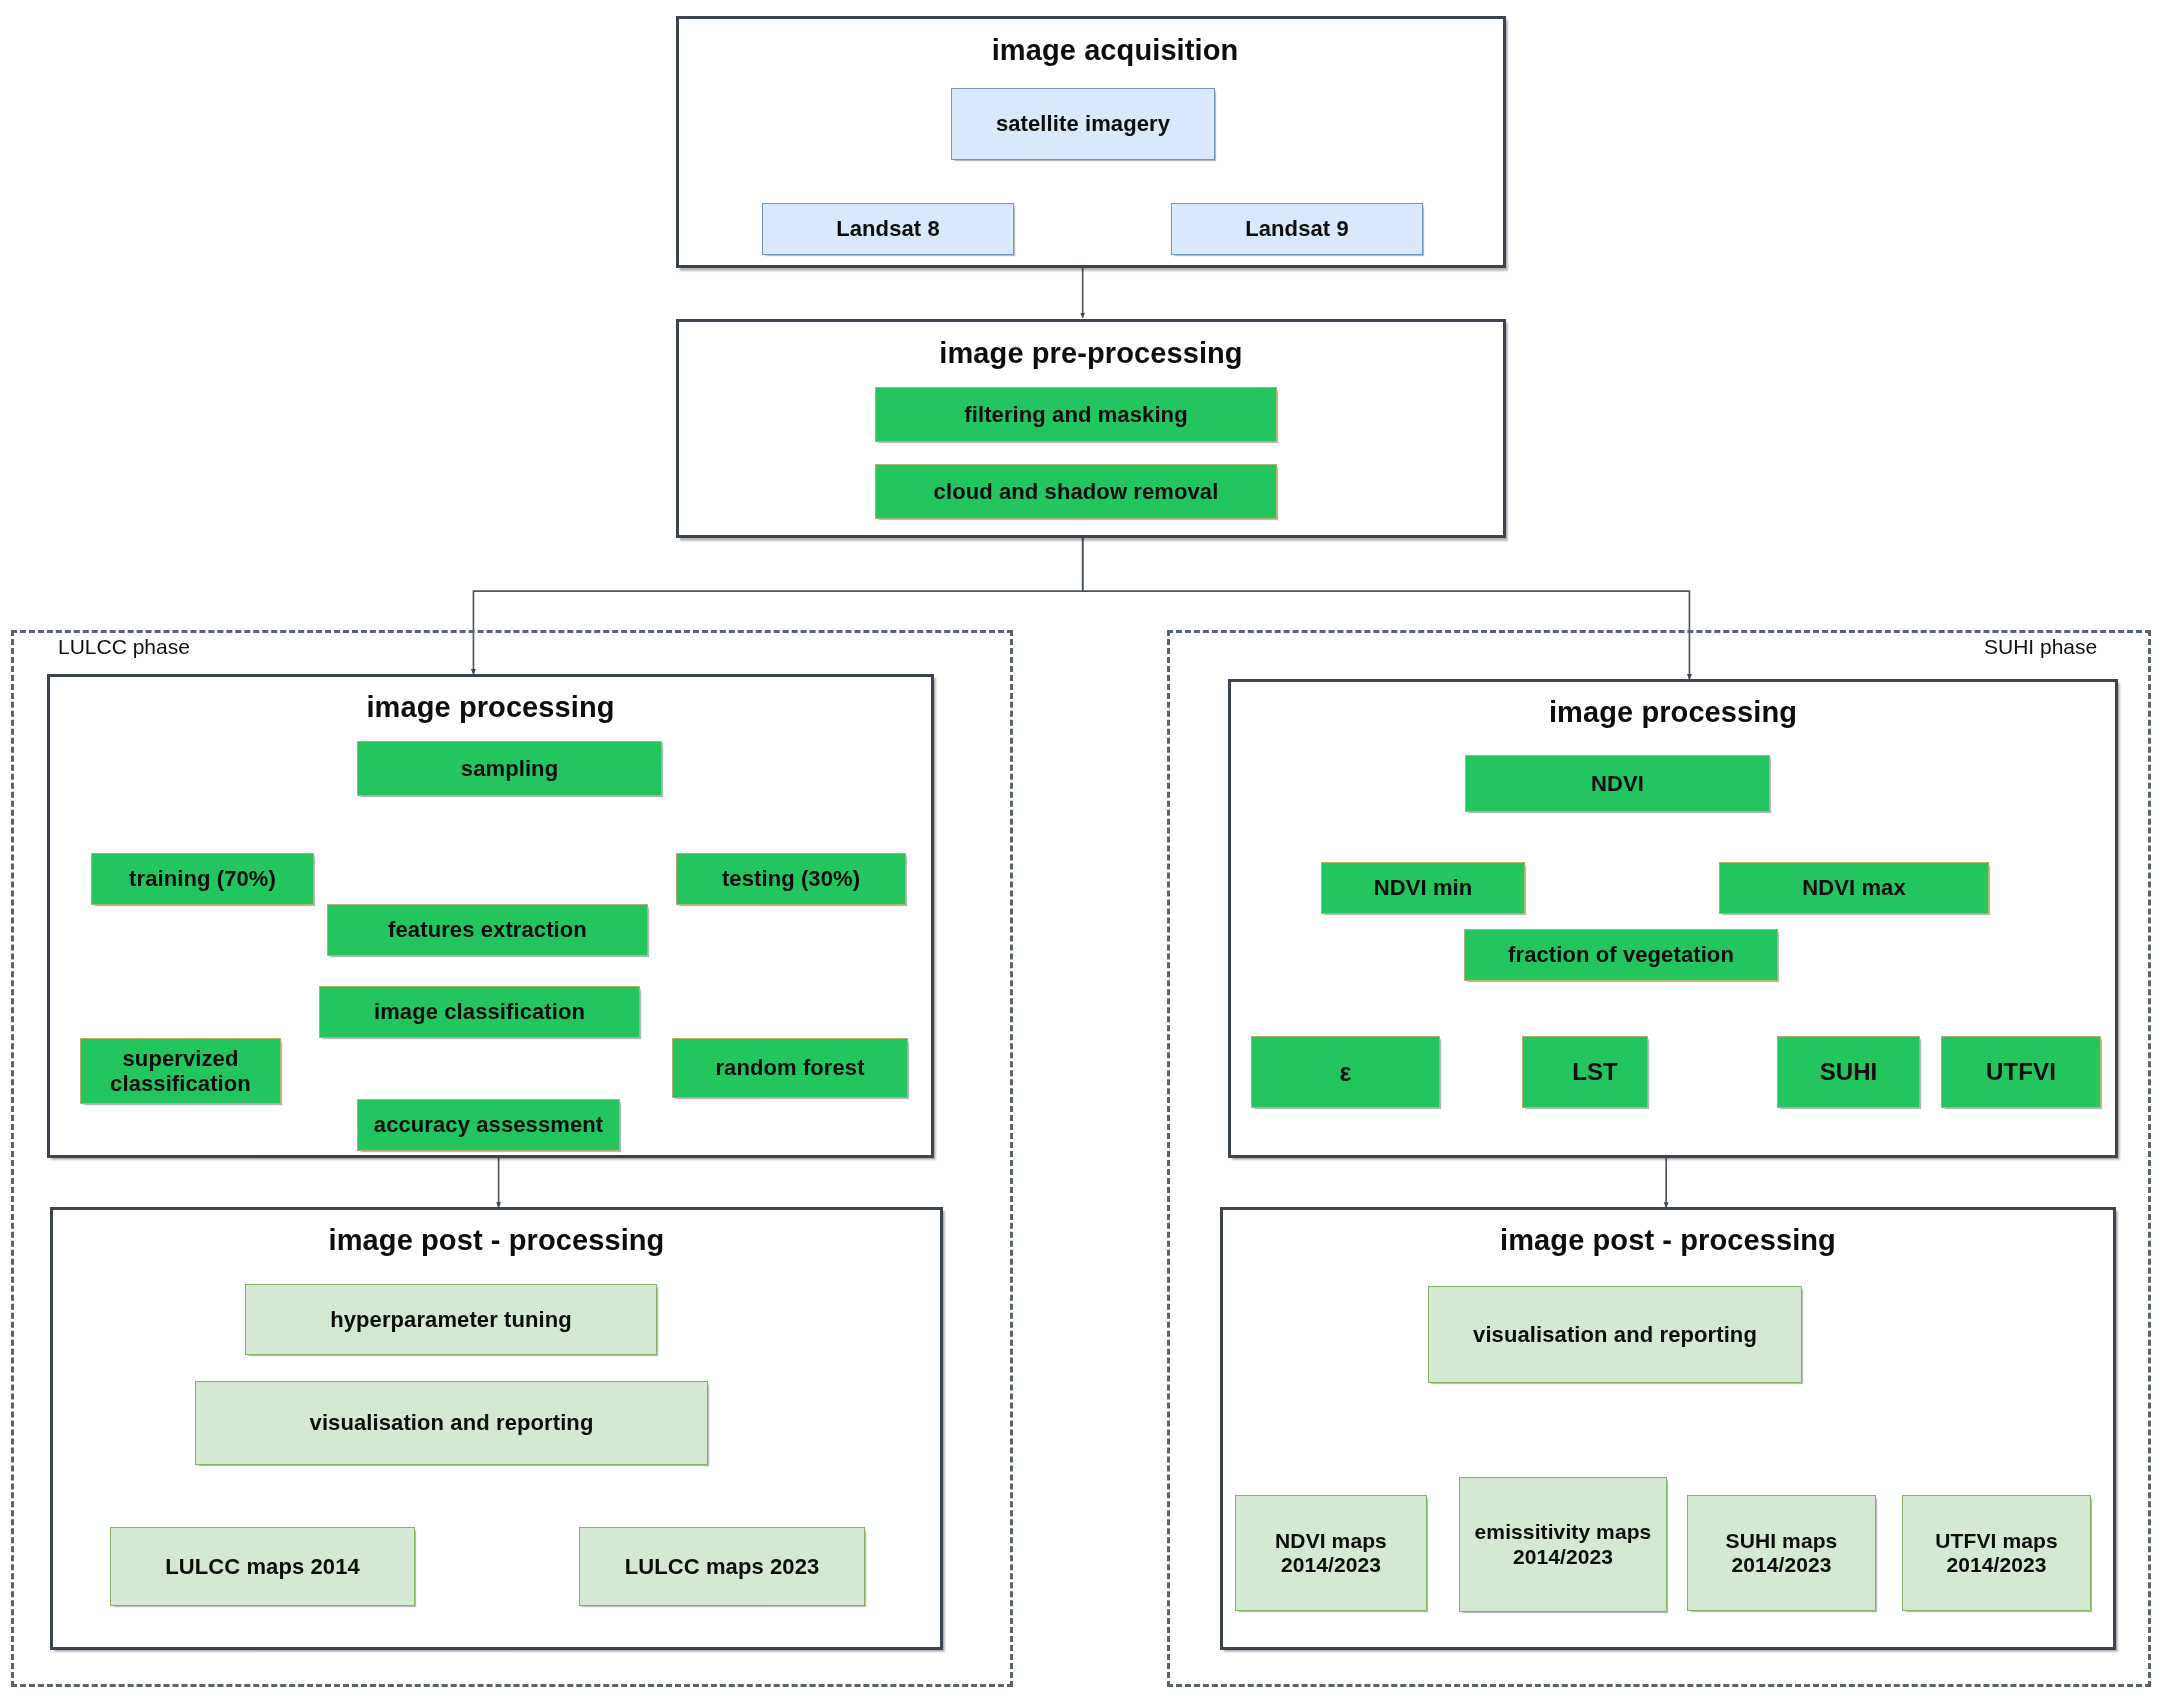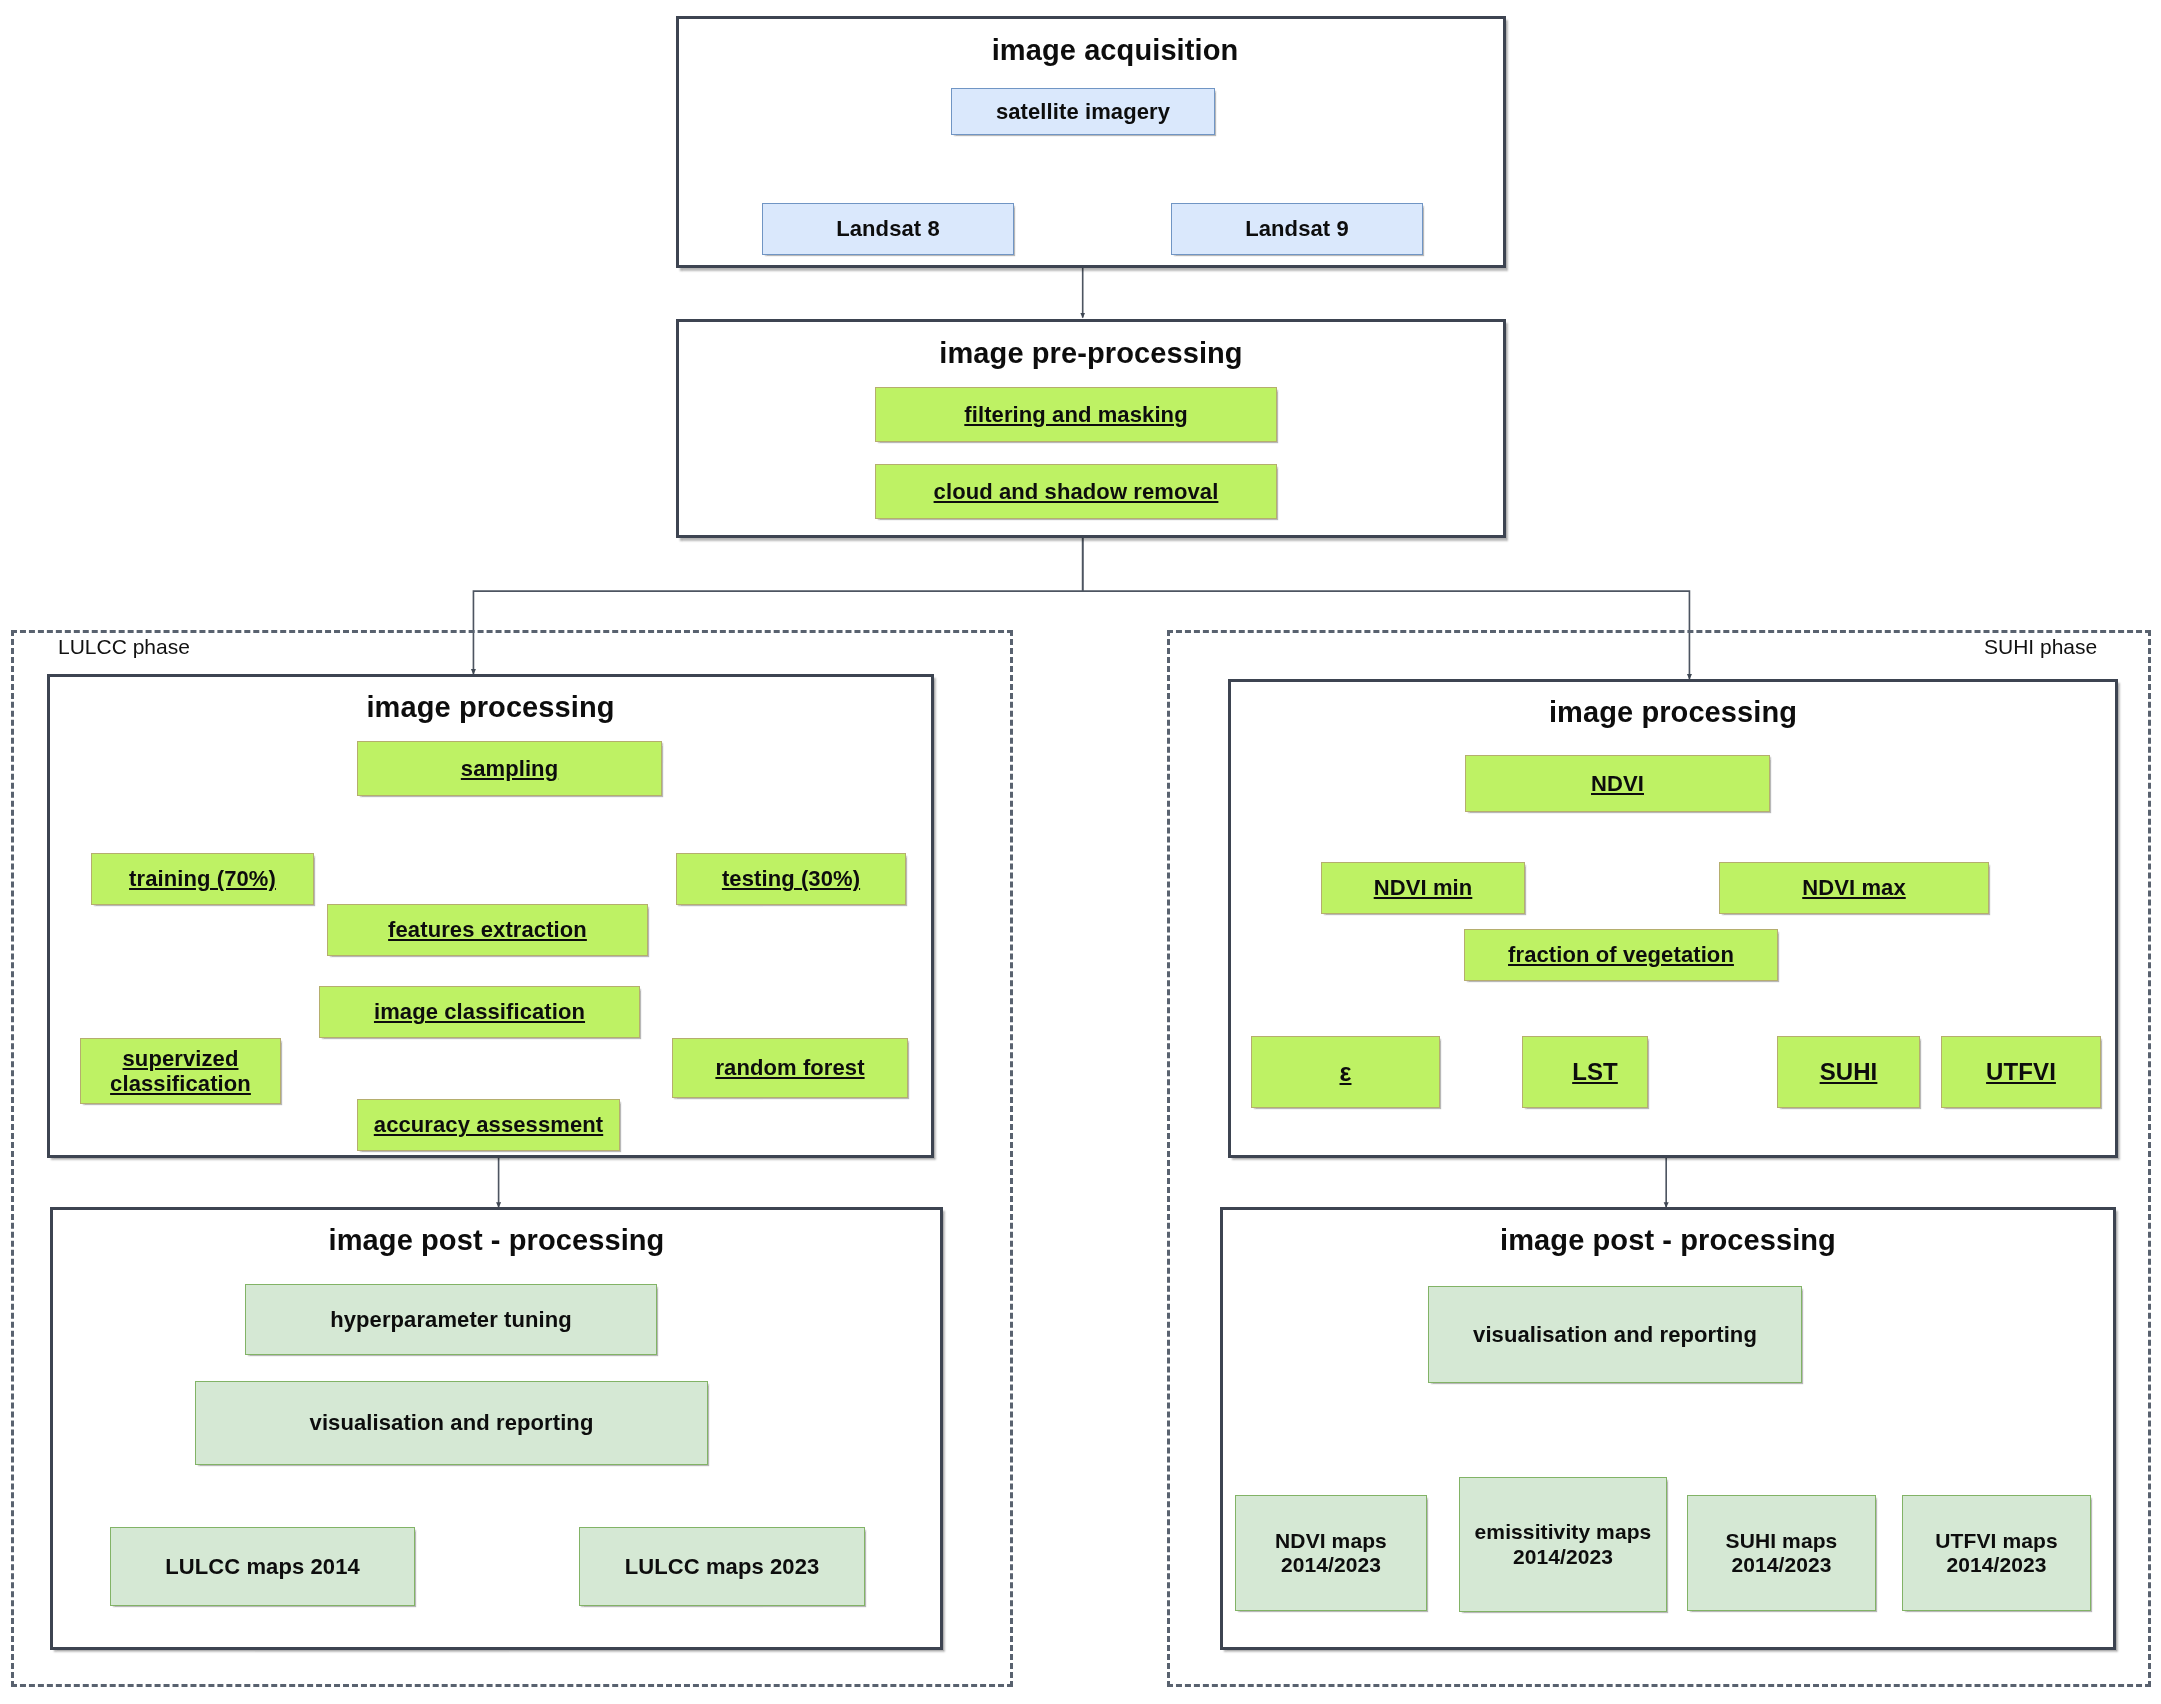--- a/index.html
+++ b/index.html
@@ -29,21 +29,21 @@
     align-items: center;
     justify-content: center;
     text-align: center;
     font-weight: bold;
     color: #0d0d0d;
     line-height: 1.15;
     letter-spacing: 0.1px;
     box-shadow: 1.9px 1.9px 1.3px -0.6px rgba(0,0,0,0.28);
   }
   .blue   { background: #dae8fc; border: 1.3px solid #7095c4; }
-  .yellow { background: #bef264; border: 1.3px solid #b5ae6e; text-decoration: underline; }
+  .yellow { background: #22c55e; border: 1.3px solid #b5ae6e; }
   .green  { background: #d5e8d4; border: 1.3px solid #82b366; }
 
   
   .container {
     position: absolute;
     box-sizing: border-box;
     background: #ffffff;
     border: 3.1px solid #3d4451;
     box-shadow: 3.1px 3.1px 1.9px -0.6px rgba(0,0,0,0.30);
   }
@@ -143,21 +143,21 @@
       <path d="M2568,2200 L2568,2265 L2170,2265 L2170,2378"></path>
       <path d="M2568,2200 L2568,2378"></path>
       <path d="M2568,2200 L2568,2265 L2833,2265 L2833,2378"></path>
       <path d="M2568,2200 L2568,2265 L3172,2265 L3172,2378"></path>
     </g>
   </svg>
 
   <div class="container" style="left:676px; top:15.7px; width:830px; height:252px;padding-left:24px;">
     <div class="container-title" style="top:15.7px; font-size:29px;">image acquisition</div>
   </div>
-  <div class="node blue" style="left:951px; top:88px; width:264px; height:47px; font-size:22px;">
+  <div class="node blue" style="left:951px; top:88px; width:264px; height:72px; font-size:22px;">
     <span>satellite imagery</span>
   </div>
   <div class="node blue" style="left:762px; top:203px; width:252px; height:52px; font-size:22px;">
     <span>Landsat 8</span>
   </div>
   <div class="node blue" style="left:1171px; top:203px; width:252px; height:52px; font-size:22px;">
     <span>Landsat 9</span>
   </div>
 
   <div class="container" style="left:676px; top:319px; width:830px; height:219px;">

